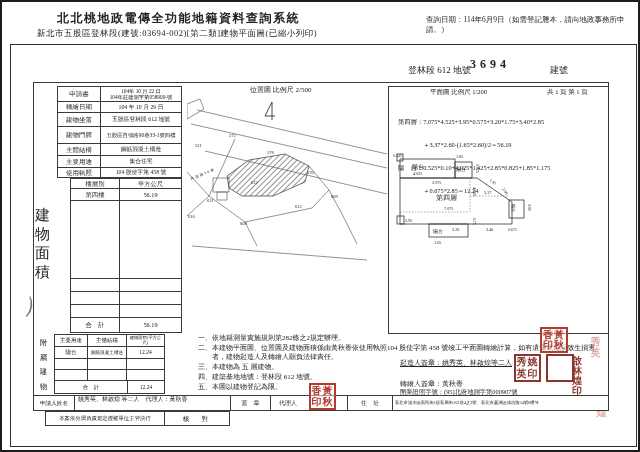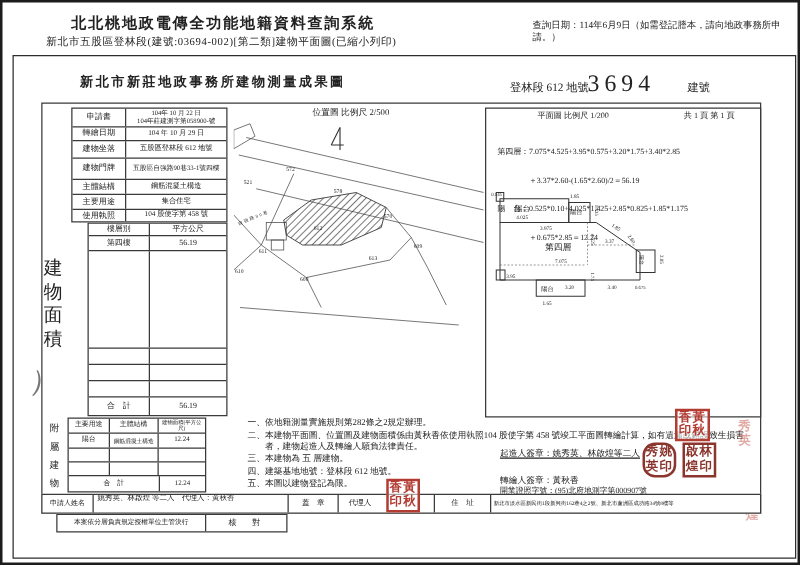--- a/index.html
+++ b/index.html
@@ -28,23 +28,22 @@
 <body>
 
 <div class="page">
 
   <div class="abs" style="left:55px;top:8px;font-size:12px;font-weight:600;letter-spacing:1.5px;">北北桃地政電傳全功能地籍資料查詢系統</div>
   <div class="abs" style="left:424px;top:13px;font-size:7.5px;">查詢日期：114年6月9日（如需登記謄本，請向地政事務所申請。）</div>
   <div class="abs" style="left:35px;top:26px;font-size:8.5px;letter-spacing:.5px;">新北市五股區登林段(建號:03694-002)[第二類]建物平面圖(已縮小列印)</div>
 
   <div class="frame" style="left:8px;top:42px;width:627px;height:403px;border-color:#2e2e2e;"></div>
 
-  <div class="abs" style="left:62px;top:57px;font-size:10.5px;letter-spacing:2px;font-weight:600;">新北市新莊地政事務所建物測量成果圖</div>
   <div class="abs" style="left:406px;top:62px;font-size:9px;">登林段 612 地號</div>
-  <div class="abs" style="left:468px;top:55px;font-size:19px;font-weight:normal;letter-spacing:4px;">3694</div>
+  <div class="abs" style="left:468px;top:55px;font-size:12px;font-weight:bold;letter-spacing:4px;">3694</div>
   <div class="abs" style="left:548px;top:62px;font-size:9px;">建號</div>
 
   <div class="frame" style="left:31px;top:80px;width:576px;height:329px;"></div>
 
   <div class="tbl" style="left:55px;top:84px;width:125px;height:92px;font-size:6.5px;">
     <div class="trow" style="height:15px;">
       <div class="tc" style="width:43px;">申請書</div>
       <div class="tc grow" style="font-size:5.3px;">
         <div>104年 10 月 22 日</div>
         <div>104年莊建測字第058900-號</div>
@@ -242,25 +241,25 @@
     </div>
 
   <div class="abs" style="left:398px;top:356px;font-size:7px;text-decoration:underline;">起造人簽章：姚秀英、林啟煌等二人</div>
   <div class="abs" style="left:398px;top:377px;font-size:7px;">轉繪人簽章：黃秋香</div>
   <div class="abs" style="left:398px;top:386px;font-size:6.3px;">開業證照字號：(95)北府地測字第000907號</div>
 
   <div class="stamp" style="left:538px;top:325px;width:28px;height:26px;">
     <div>香黃</div>
     <div>印秋</div>
   </div>
-  <div class="stamp dark" style="left:512px;top:352px;width:27px;height:28px;border-radius:10px;">
+  <div class="stamp dark" style="left:512px;top:352px;width:27px;height:28px;">
     <div>秀姚</div>
     <div>英印</div>
   </div>
-  <div class="stamp dark" style="left:544px;top:352px;width:27px;height:28px;">
+  <div class="stamp dark" style="left:544px;top:352px;width:27px;height:28px;padding-left:24px;">
     <div>啟林</div>
     <div>煌印</div>
   </div>
   <div class="stamp" style="left:307px;top:381px;width:27px;height:27px;z-index:3;">
     <div>香黃</div>
     <div>印秋</div>
   </div>
   <div class="edge-stamp" style="left:588px;top:334px;">秀英</div>
   <div class="edge-stamp" style="left:594px;top:362px;margin-top:32px;">啟煌</div>
 

